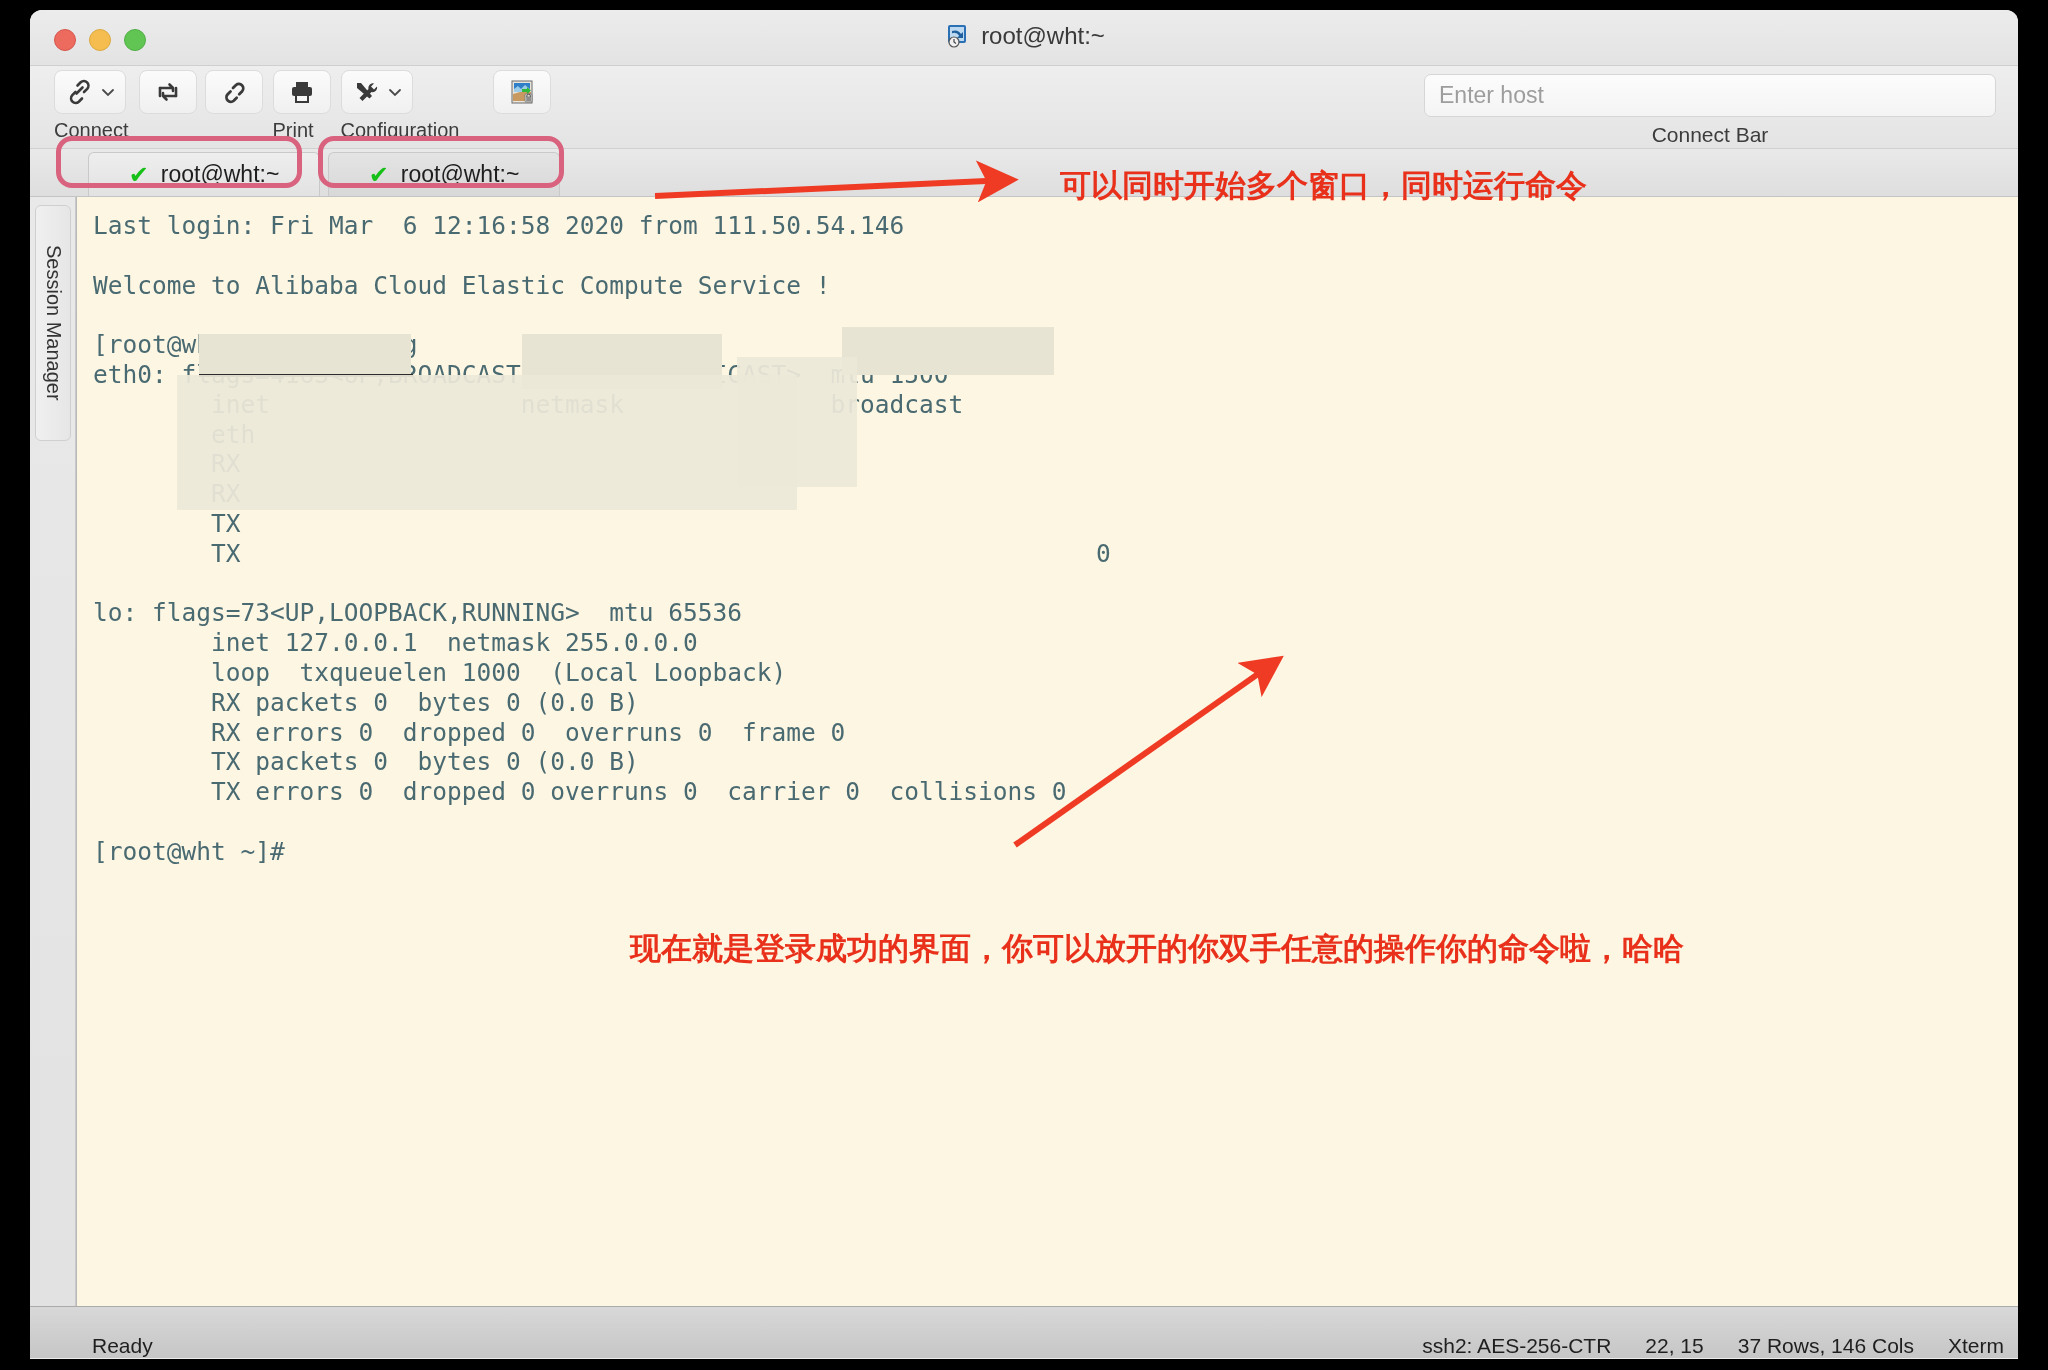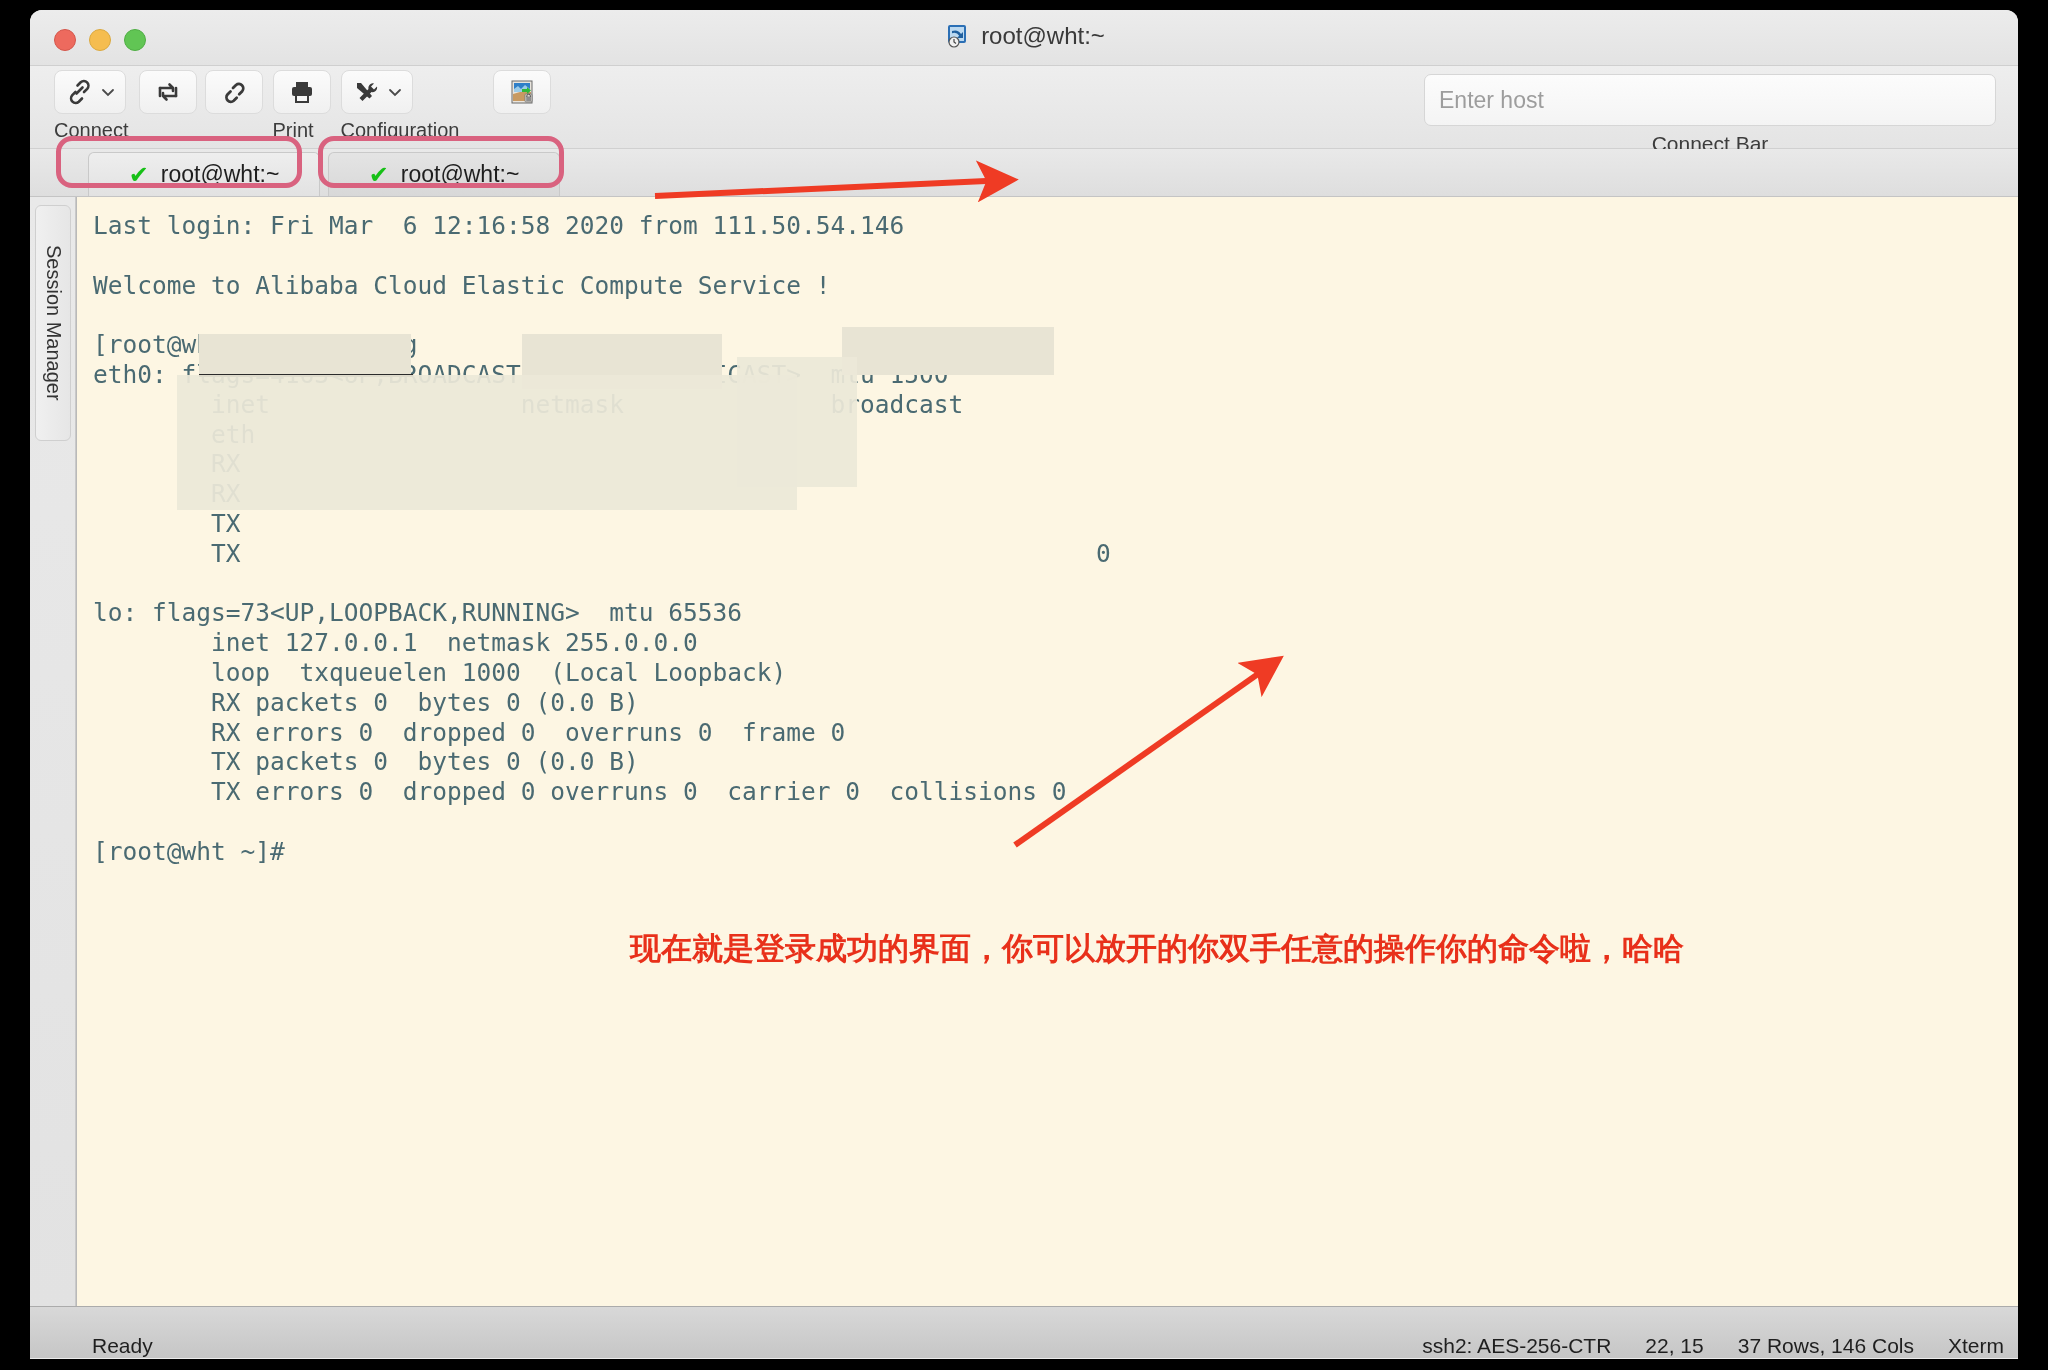--- a/index.html
+++ b/index.html
@@ -91,21 +91,21 @@
   .group-2 .btn-row { display:flex; gap: 8px; }
   .chev { width: 14px; height: 14px; }
   
   .connectbar {
     position: absolute;
     right: 22px; top: 8px;
     width: 572px;
     display: flex; flex-direction: column; align-items: center;
   }
   .host-input {
-    width: 572px; height: 52px;
+    width: 572px; height: 43px;
     background: linear-gradient(180deg,#fcfcfc 0%,#f4f4f4 100%);
     border: 1px solid #d6d6d6;
     border-radius: 7px;
     padding: 8px 14px;
     font-size: 23px;
     color: #1d1d1d;
     font-family: "Liberation Sans", sans-serif;
     outline: none;
   }
   .host-input::placeholder { color: #9d9d9d; }
@@ -432,16 +432,17 @@
         <marker id="ah" markerWidth="7" markerHeight="7" refX="5.2" refY="3.5" orient="auto">
           <path d="M0,0 L7,3.5 L0,7 L1.6,3.5 z" fill="#ef3b24"></path>
         </marker>
       </defs>
 
       <line x1="625" y1="186" x2="978" y2="170" stroke="#ef3b24" stroke-width="6" marker-end="url(#ah)"></line>
 
       <line x1="1245" y1="652" x2="985" y2="835" stroke="#ef3b24" stroke-width="6" marker-end="url(#ah)" transform="rotate(180 1115 743.5)"></line>
     </svg>
 
+    <div class="anno anno-1">可以同时开始多个窗口，同时运行命令</div>
     <div class="anno anno-2">现在就是登录成功的界面，你可以放开的你双手任意的操作你的命令啦，哈哈</div>
 
   </div>
 </div>
 
 </body></html>

